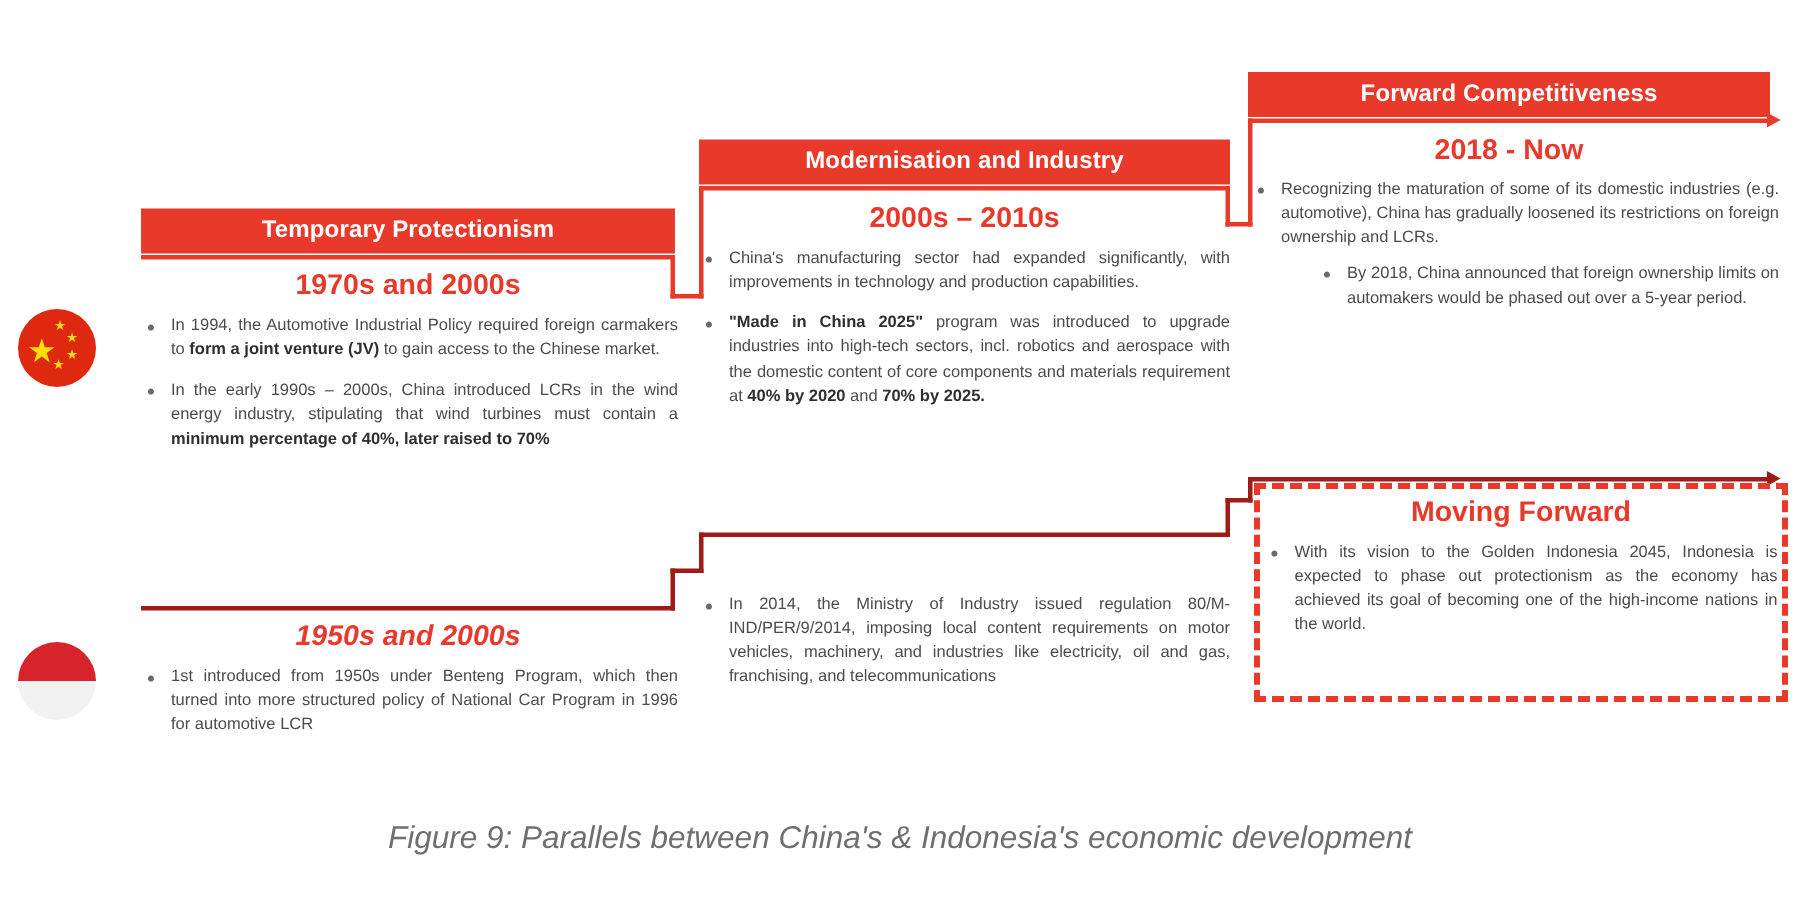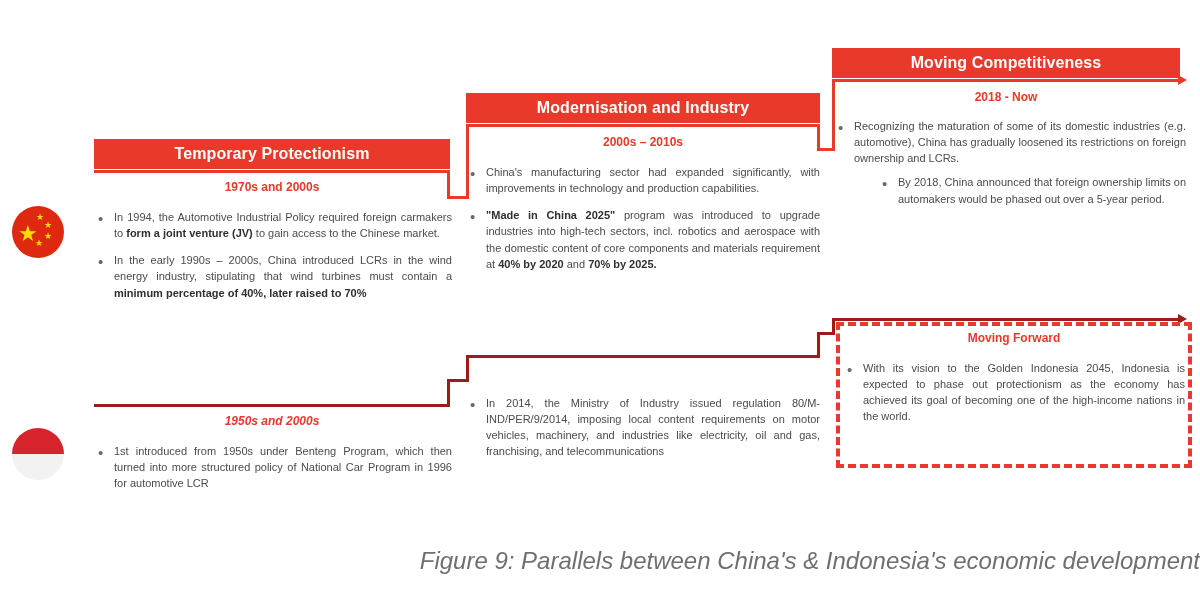--- a/index.html
+++ b/index.html
@@ -27,21 +27,21 @@
     font-size: 16px;
     display: flex; align-items: center; justify-content: center;
     letter-spacing: .1px;
   }
 
   
   .era {
     position: absolute;
     color: #E8392B;
     font-weight: bold;
-    font-size: 12px;
+    font-size: 19px;
     text-align: center;
     white-space: nowrap;
   }
 
   
   .body {
     position: absolute;
     color: #4B4B4B;
     font-size: 11px;
     line-height: 1.47;
@@ -77,23 +77,23 @@
   
   .dashed {
     position: absolute;
     border: 4px dashed #E8392B;
   }
 
   
   .caption {
     position: absolute;
     width: 100%;
-    text-align: right;
+    text-align: center;
     font-style: italic;
-    font-size: 24px;
+    font-size: 21px;
     color: #6f6f6f;
   }
 </style>
 </head>
 <body>
 
 <div id="stage">
 
   <div class="flag flag-cn" style="left:12px; top:206px;">
     <span class="star" style="left:6px; top:17px; font-size:22px;">★</span>
@@ -150,21 +150,21 @@
 
   <div class="era" style="left:466px; top:135px; width:354px;">2000s – 2010s</div>
 
   <div class="body" style="left:468px; top:164px; width:352px;">
     <ul>
       <li>China's manufacturing sector had expanded significantly, with improvements in technology and production capabilities.</li>
       <li><b>"Made in China 2025"</b> program was introduced to upgrade industries into high-tech sectors, incl. robotics and aerospace with the domestic content of core components and materials requirement at <b>40% by 2020</b> and <b>70% by 2025.</b></li>
     </ul>
   </div>
 
-  <div class="hdr" style="left:832px; top:48px; width:348px; height:30px;">Moving Competitiveness</div>
+  <div class="hdr" style="left:832px; top:48px; width:348px; height:30px;">Forward Competitiveness</div>
 
   <div class="era" style="left:832px; top:90px; width:348px;">2018 - Now</div>
 
   <div class="body" style="left:836px; top:118px; width:350px;">
     <ul>
       <li>Recognizing the maturation of some of its domestic industries (e.g. automotive), China has gradually loosened its restrictions on foreign ownership and LCRs.</li>
       <li class="sub">By 2018, China announced that foreign ownership limits on automakers would be phased out over a 5-year period.</li>
     </ul>
   </div>
 

